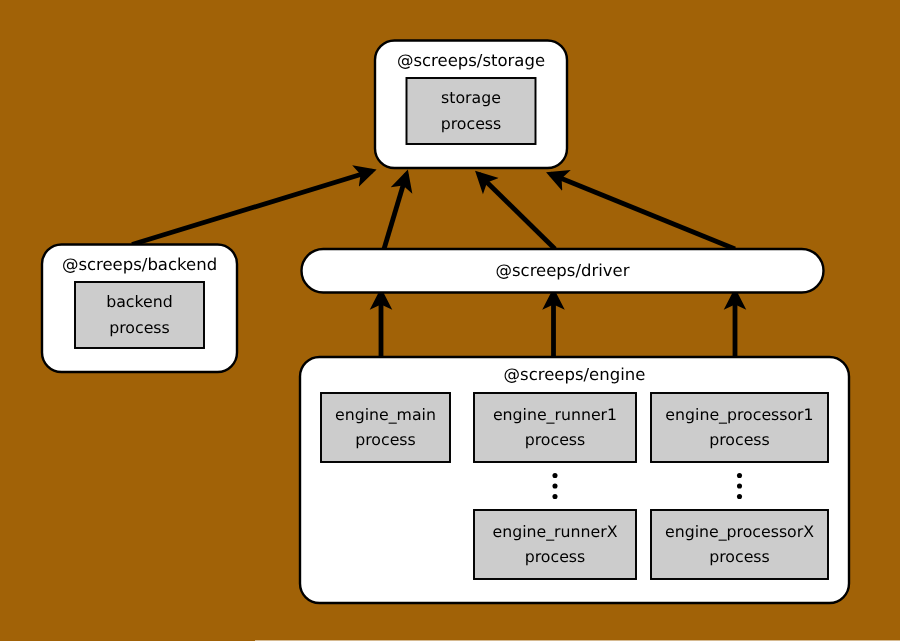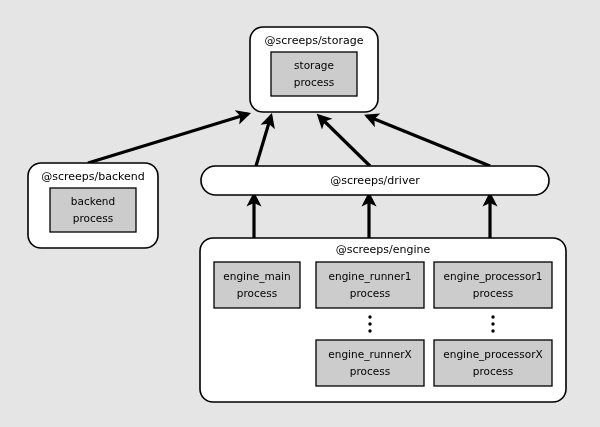--- a/index.html
+++ b/index.html
@@ -10,21 +10,21 @@
   body {
     width: 600px;
     height: 427px;
     overflow: hidden;
     font-family: "DejaVu Sans", sans-serif;
   }
   #diagram-root {
     position: relative;
     width: 600px;
     height: 427px;
-    background: #e5e5e5;
+    background: #a16207;
   }
   svg#diagram-svg {
     display: block;
     width: 600px;
     height: 427px;
   }
   .pkg-box {
     fill: #ffffff;
     stroke: #000000;
     stroke-width: 1.6;

